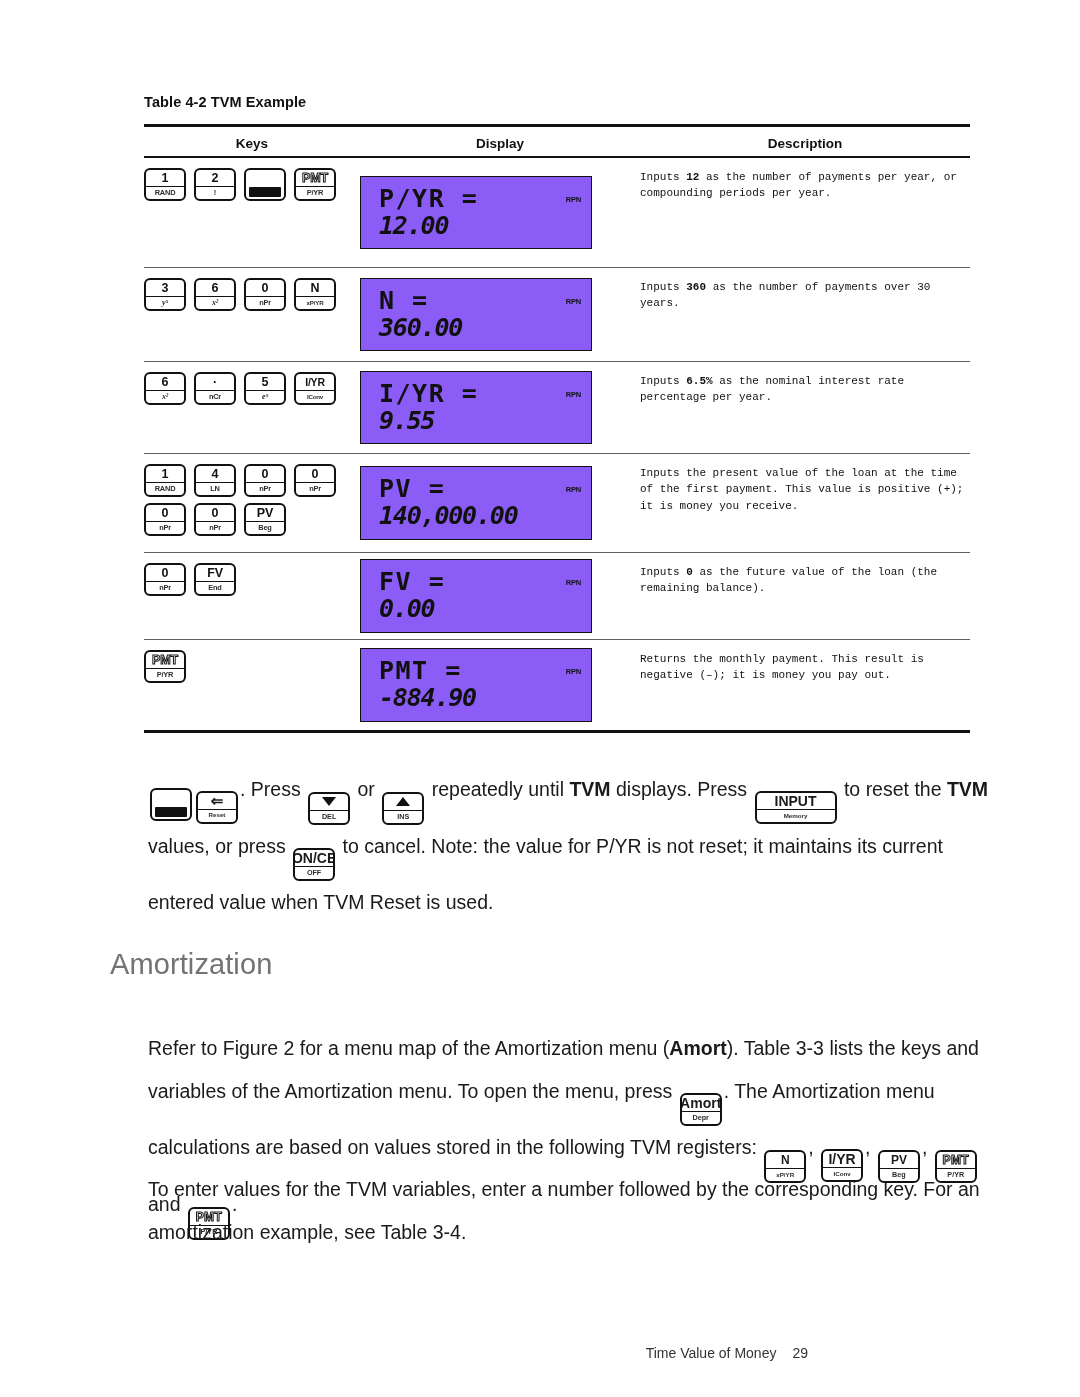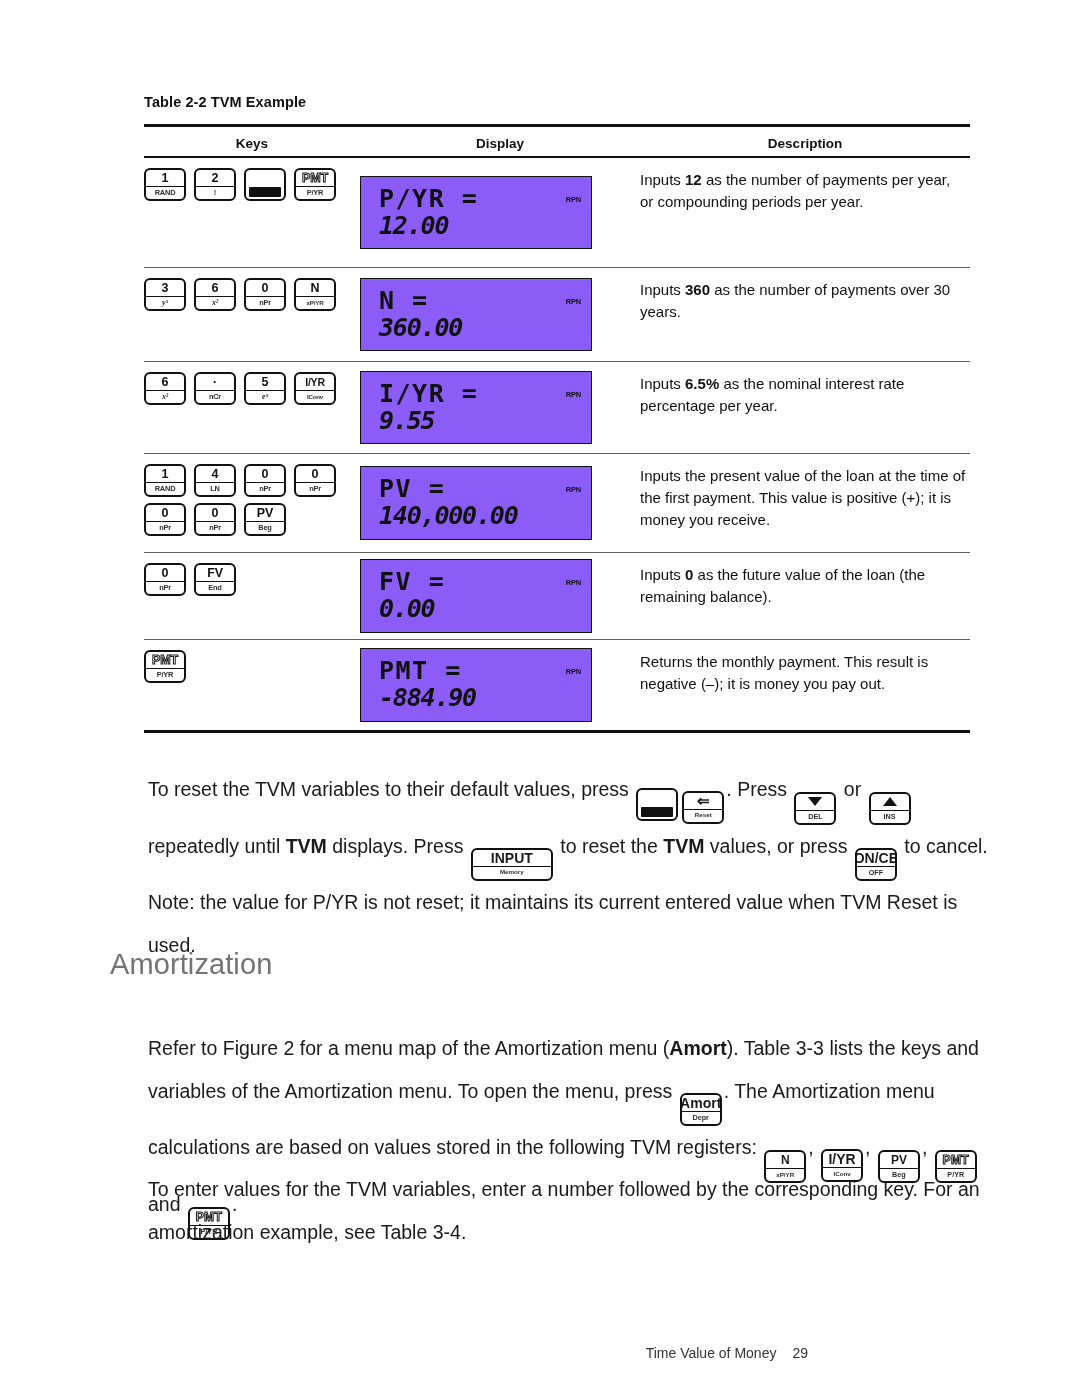--- a/index.html
+++ b/index.html
@@ -71,22 +71,23 @@
   }
   .cell-display {
     width: 280px; flex: 0 0 280px;
     display: flex;
     align-items: center;
   }
   .cell-desc {
     flex: 1 1 auto;
     padding-top: 11px;
     padding-right: 4px;
-    font-size: 15px;
+    font-size: 11px;
     line-height: 1.48;
+    font-family: Liberation Mono, monospace;
   }
   .cell-desc b { font-weight: bold; }
 
   
   .keyrow {
     display: flex;
     gap: 8px;
     margin-bottom: 6px;
   }
   .key {
@@ -268,21 +269,21 @@
     font-size: 14px;
     color: #333;
   }
   .footer .pg { margin-left: 16px; }
 </style>
 </head>
 <body>
 
 <div class="page">
 
-  <div class="table-caption">Table 2-2  TVM Example</div>
+  <div class="table-caption">Table 4-2  TVM Example</div>
 
   <div class="tbl">
     <div class="rule-thick"></div>
 
     <div class="head-row">
       <div class="col-keys head-cell">Keys</div>
       <div class="col-display head-cell">Display</div>
       <div class="col-desc head-cell">Description</div>
     </div>
 
@@ -466,21 +467,21 @@
               <div class="lcd-rpn">RPN</div>
             </div>
           </div>
           <div class="cell-desc"><span>Returns the monthly payment. This result is negative (–); it is money you pay out.</span></div>
         </div>
       </div>
 
     <div class="rule-thick"></div>
   </div>
 
-  <div class="prose" id="para-reset"><span>To reset the TVM variables to their default values, press </span><span class="ikey">
+  <div class="prose" id="para-reset"><span class="ikey">
         <span class="k-top"></span>
         <span class="k-bot black"></span>
       </span><span class="ikey">
         <span class="k-top">
           <span class="glyph-left">⇐</span>
         </span>
         <span class="k-bot xtiny">Reset</span>
       </span><span>. Press </span><span class="ikey">
         <span class="k-top">
           <span class="arrow-dn"></span>

